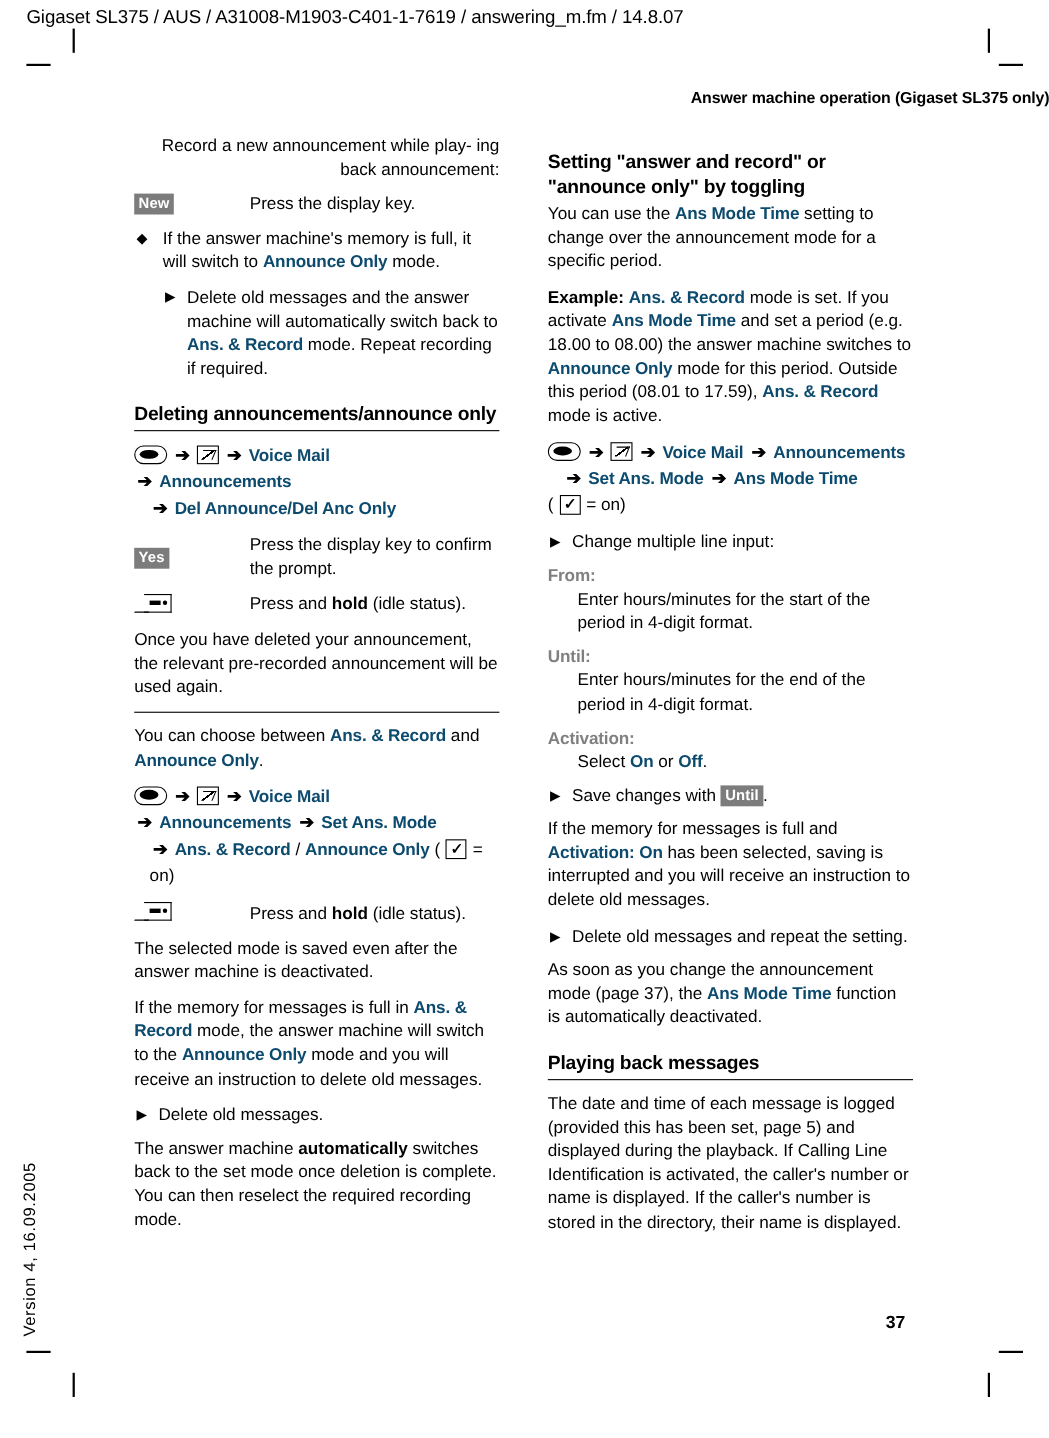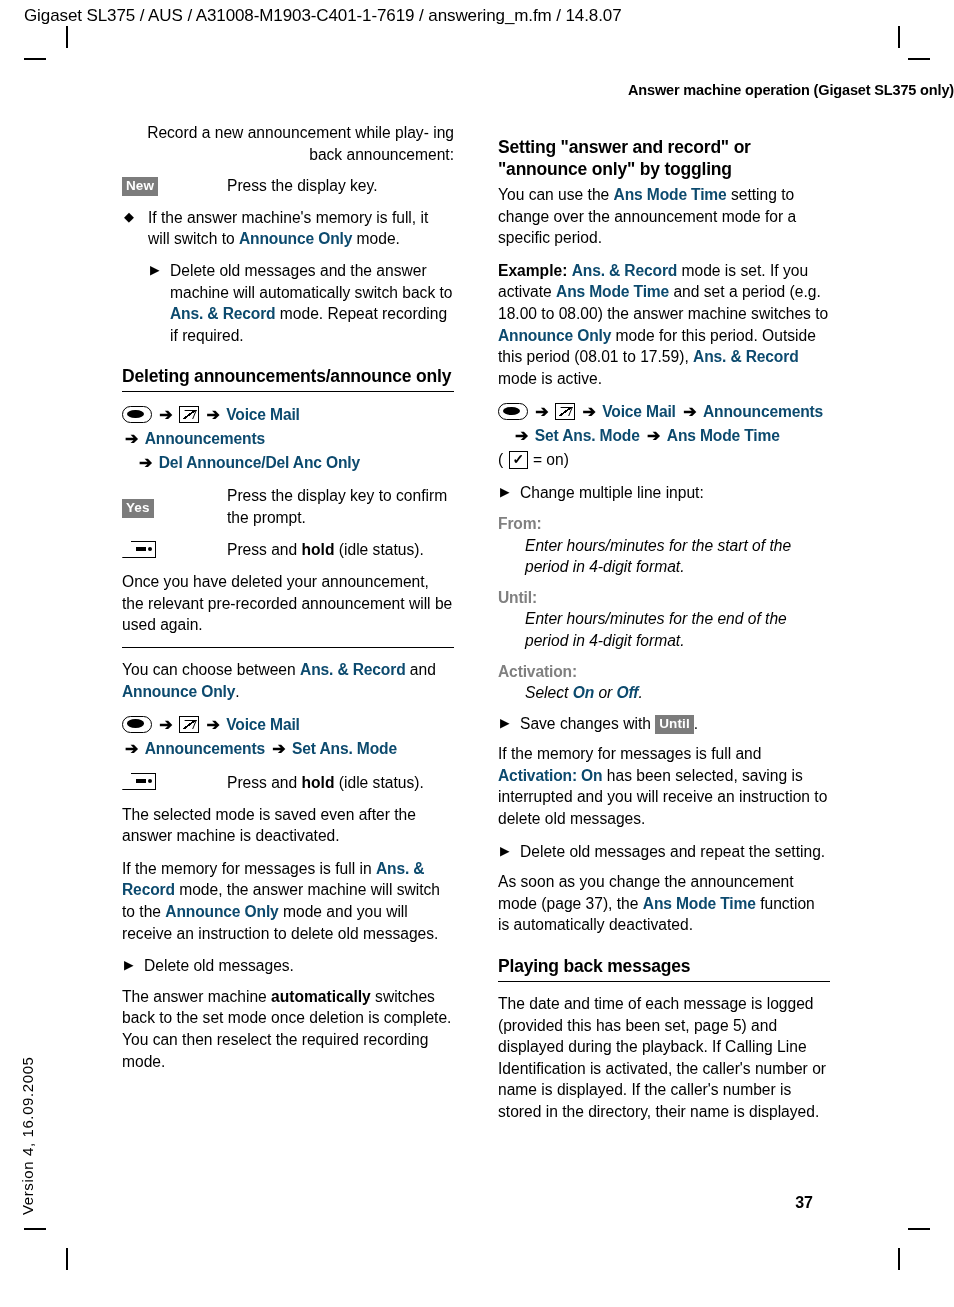--- a/index.html
+++ b/index.html
@@ -61,21 +61,21 @@
     transform: rotate(-90deg);
     transform-origin: 125px 20px;
     font-size: 15px;
     letter-spacing: 0.6px;
     white-space: nowrap;
   }
 
   
   .page-number {
     position: absolute;
-    right: 141px;
+    right: 131px;
     top: 1194px;
     font-size: 16px;
     font-weight: bold;
   }
 
   
   .col {
     position: absolute;
     top: 122px;
     width: 332px;
@@ -320,21 +320,21 @@
   .fieldlabel {
     color: #808080;
     font-weight: bold;
     margin: 0;
     letter-spacing: -0.15px;
   }
   .fieldbody {
     margin: 0 0 4px 0;
     padding-left: 27px;
   }
-  .fieldbody.last { margin-bottom: 9px; font-style: italic; }
+  .fieldbody.last { margin-bottom: 9px; }
 </style>
 </head>
 <body>
 
 <div class="doc-header">Gigaset SL375 / AUS / A31008-M1903-C401-1-7619 / answering_m.fm / 14.8.07</div>
 
 <div class="crop crop-v cm-tl-v"></div>
 <div class="crop crop-h cm-tl-h"></div>
 <div class="crop crop-v cm-tr-v"></div>
 <div class="crop crop-h cm-tr-h"></div>
@@ -421,20 +421,29 @@
       <span class="icon-msgkey"></span>
       <span class="arrow">➔</span>
       <span class="mt">Voice Mail</span>
     </span>
     <span class="ln ind1">
       <span class="arrow">➔</span>
       <span class="mt">Announcements</span>
       <span class="arrow">➔</span>
       <span class="mt">Set Ans. Mode</span>
     </span>
+    <span class="ln ind2">
+      <span class="arrow">➔</span>
+      <span class="mt">Ans. &amp; Record</span>
+      <span> / </span>
+      <span class="mt">Announce Only</span>
+      <span> (</span>
+      <span class="icon-checkbox"></span>
+      <span> = on)</span>
+    </span>
   </div>
 
   <div class="keyrow">
     <div class="keycell">
       <span class="icon-endkey">
         <span class="tail"></span>
         <span class="body"></span>
         <span class="bar"></span>
         <span class="dot"></span>
       </span>

